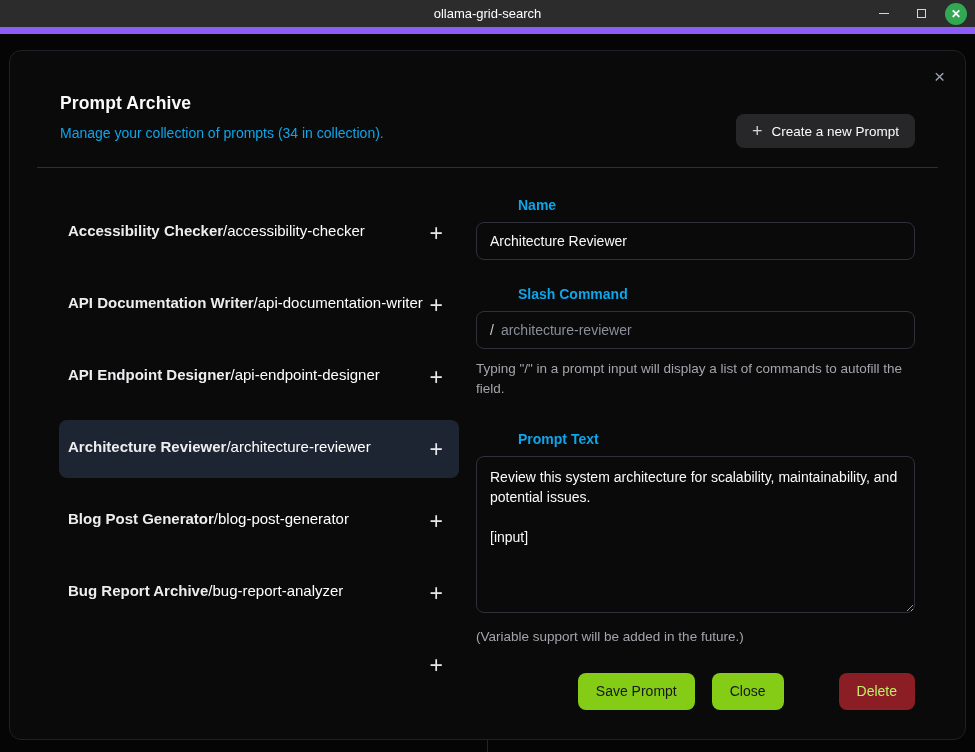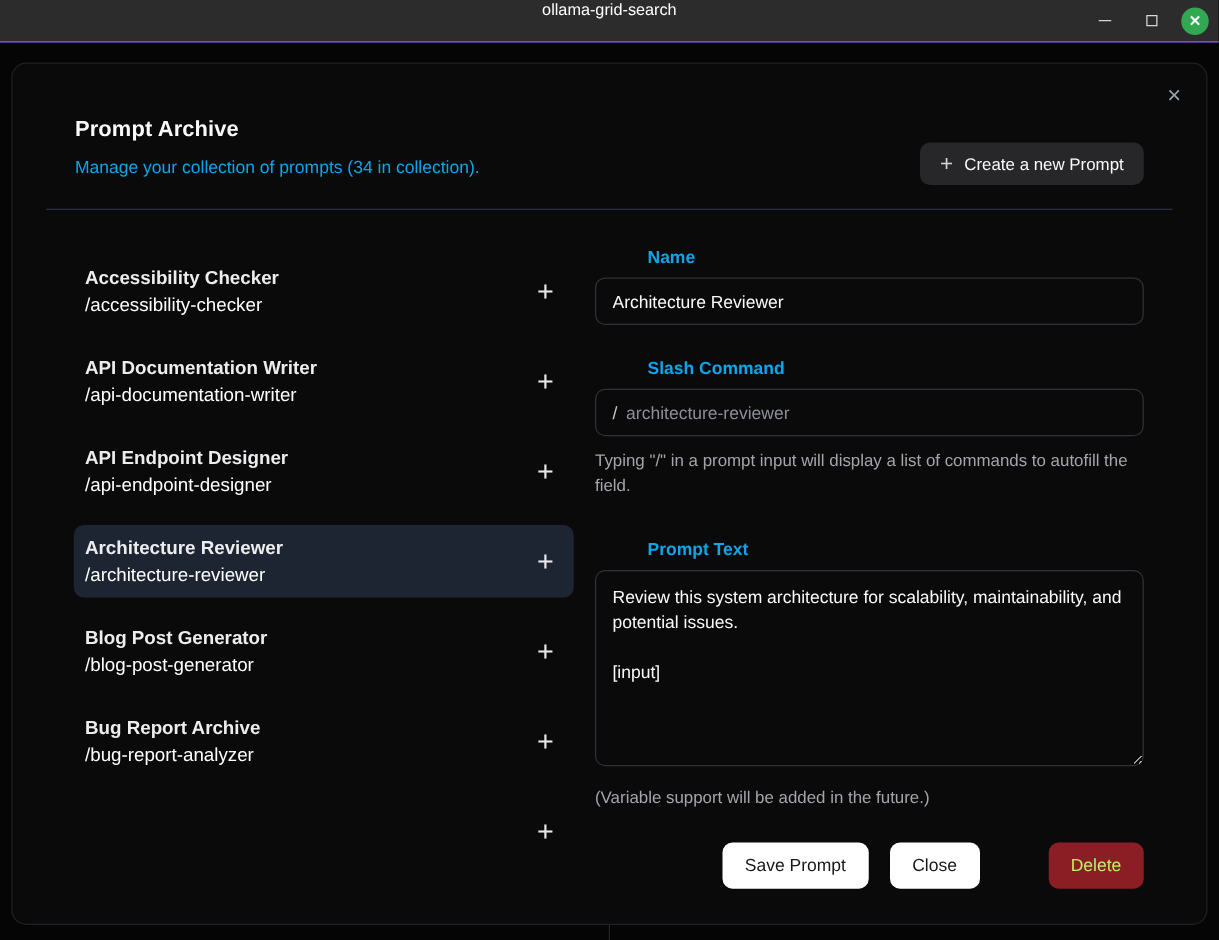--- a/index.html
+++ b/index.html
@@ -8,22 +8,22 @@
     background:#050505;
     font-family:"Liberation Sans", sans-serif;
     overflow:hidden;
     position:relative;
     color:#fafafa;
   }
 
   
   .titlebar {
     height:34px; background:#2c2c2c;
-    display:flex; align-items:flex-start; justify-content:center;
-    position:relative; border-bottom:1px solid #8b5cf6;
+    display:flex; align-items:center; justify-content:center;
+    position:relative; border-bottom:7px solid #8b5cf6;
   }
   .titlebar-title { color:#ffffff; font-size:13px; }
   .window-controls {
     position:absolute; right:8px; top:0; height:100%;
     display:flex; align-items:center; gap:11px;
   }
   .wc-btn { width:26px; height:26px; display:flex; align-items:center; justify-content:center; background:none; border:none; cursor:default; }
   .wc-min-glyph { display:block; width:10px; border-top:1.5px solid #d6d6d6; }
   .wc-max-glyph { display:block; width:9px; height:9px; border:1.2px solid #d6d6d6; }
   .wc-close {
@@ -58,21 +58,21 @@
   .content { display:flex; gap:17px; padding:29px 50px 0 49px; }
   .list-col { width:400px; margin-top:7px; }
   .form-col { flex:1; min-width:0; }
 
   .list-item {
     display:flex; align-items:center;
     height:58px; padding:8px 12px 8px 9px;
     border-radius:8px; margin-bottom:14px;
   }
   .list-item.selected { background:#1e2532; }
-  .li-text { display:flex; flex-direction:column; }
+  .li-text { display:flex; flex-direction:row; }
   .li-name { font-size:15px; font-weight:600; color:#ededef; margin-bottom:5px; }
   .li-slug { font-size:15px; color:#ffffff; }
   .li-add {
     margin-left:auto; background:none; border:none;
     color:#e8e8ea; font-size:23px; font-weight:400; line-height:1;
     padding:0 4px;
   }
 
   
   .f-label { display:block; font-size:14px; font-weight:700; color:#0ea5e9; margin-bottom:9px;margin-left:42px; }
@@ -94,21 +94,21 @@
     width:100%; height:157px; background:transparent;
     border:1px solid #30303a; border-radius:8px;
     color:#fafafa; font-size:14px; line-height:1.45;
     padding:10px 13px; font-family:inherit; resize:vertical;
   }
   .btn-row { display:flex; justify-content:flex-end; align-items:center; gap:17px; margin-top:26px; }
   .btn {
     height:37px; border:none; border-radius:8px;
     font-family:inherit; font-size:14px; font-weight:500; padding:0 18px;
   }
-  .btn-light { background:#ffffff; color:#18181b; }
+  .btn-light { background:#84cc16; color:#18181b; }
   .btn-delete { background:#8b1e24; color:#bef264; margin-left:38px; }
 
   
   .under-divider { position:absolute; left:487px; top:740px; width:1px; height:12px; background:#242424; }
 </style>
 </head>
 <body>
 
 <div class="titlebar">
   <span class="titlebar-title">ollama-grid-search</span>

